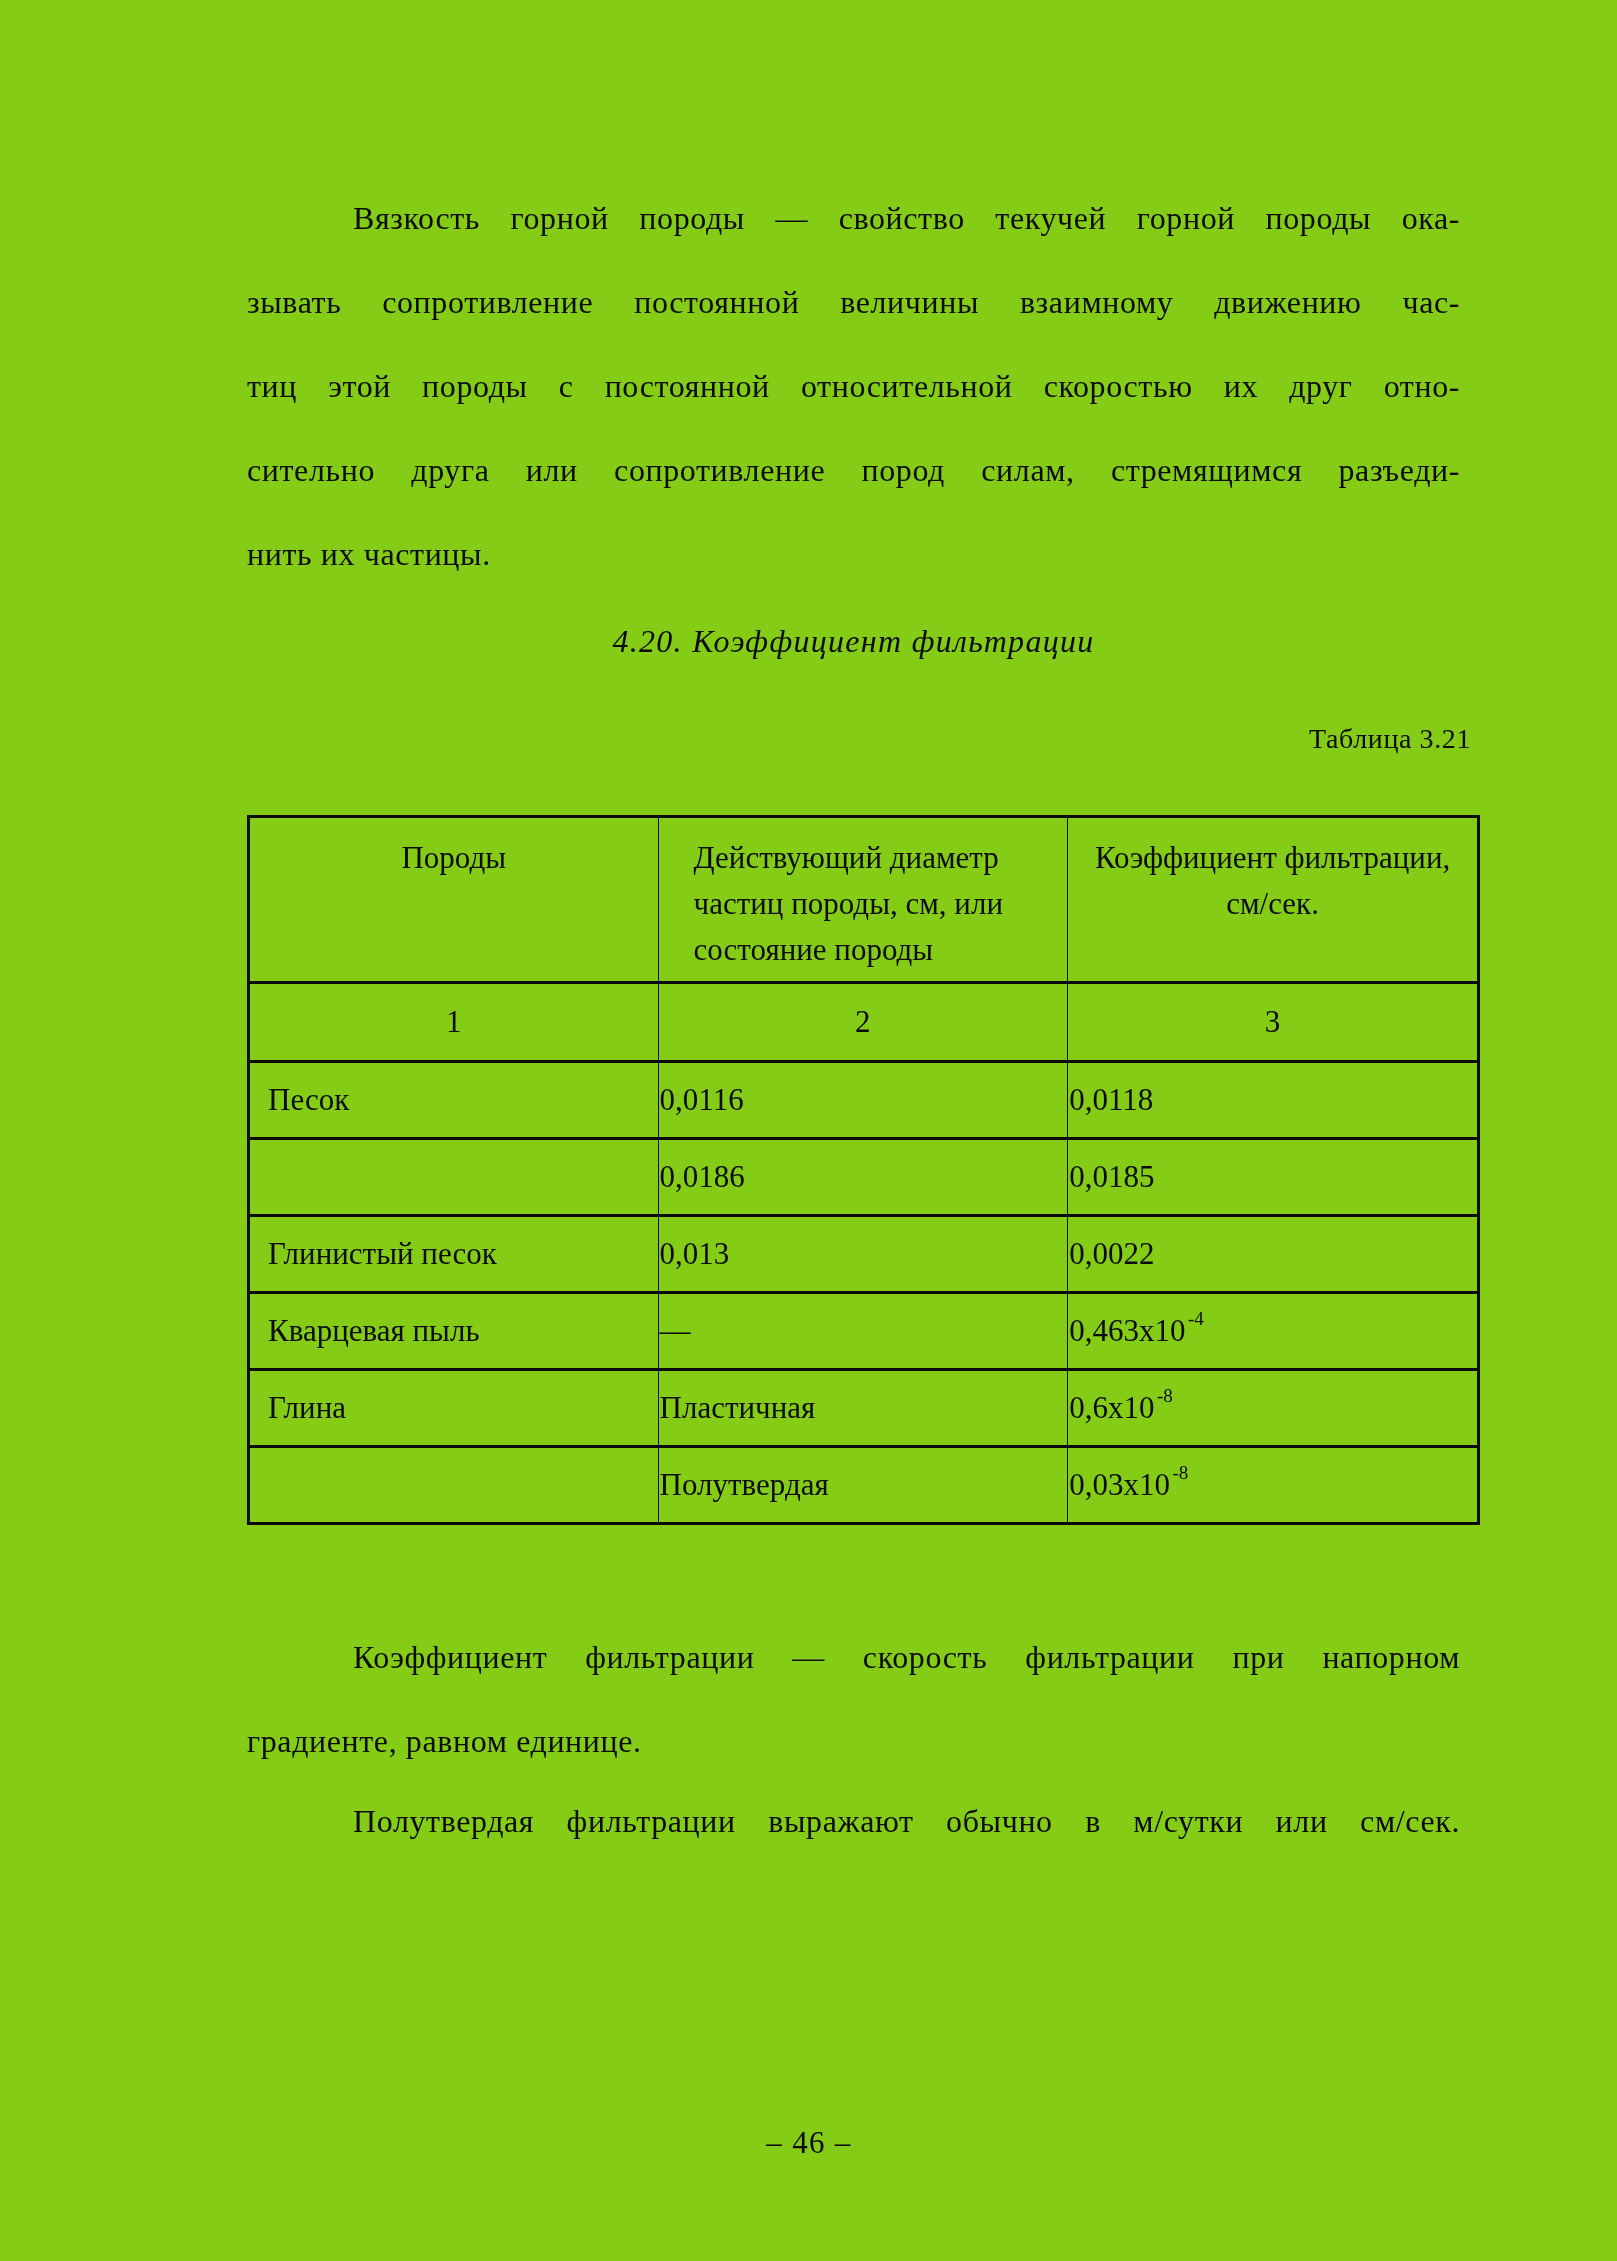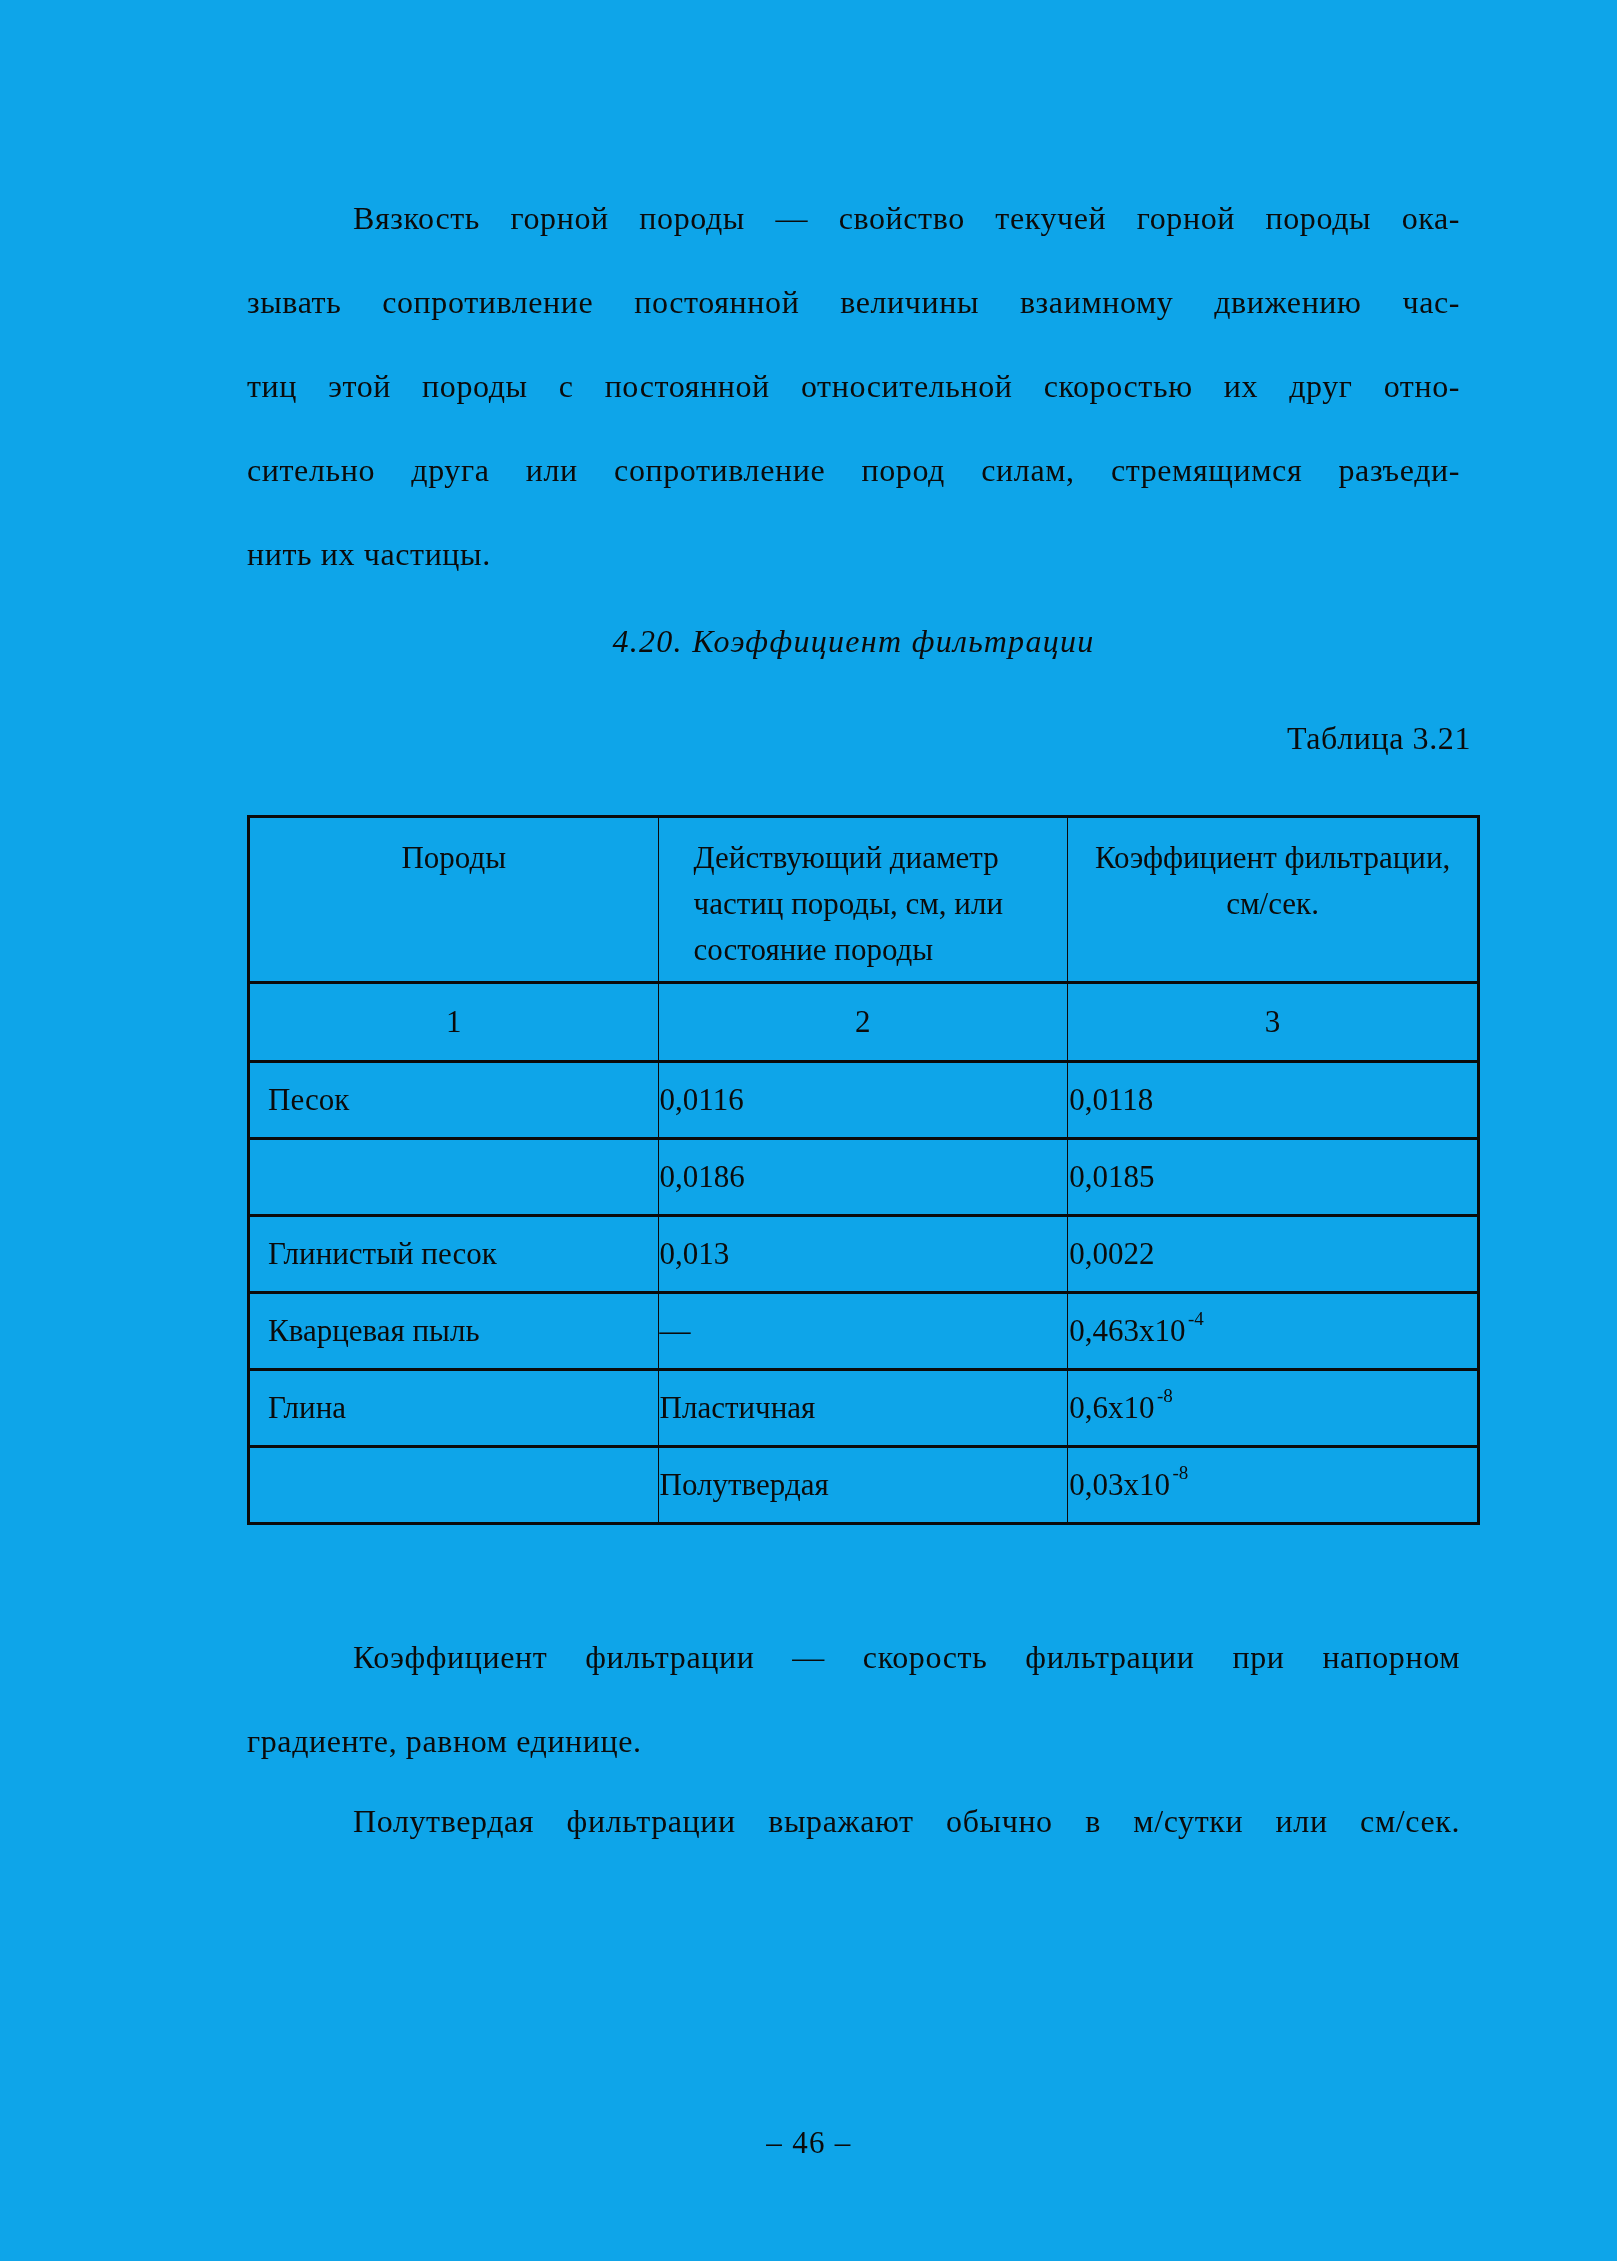--- a/index.html
+++ b/index.html
@@ -1,20 +1,20 @@
 <!DOCTYPE html>
 <html style="font-size:10.2px"><head>
 <meta charset="utf-8">
 <style>
   html, body { margin: 0; padding: 0; background: #ffffff; }
   .page {
     position: relative;
     width: 1618px;
     height: 2261px;
-    background: #0ea5e9;
+    background: #84cc16;
     color: #0b0b0b;
     font-family: "Liberation Serif", serif;
     overflow: hidden;
   }
   .para {
     position: absolute;
     left: 247px;
     width: 1213px;
     font-size: 32px;
     letter-spacing: 0.6px;
@@ -32,21 +32,21 @@
     font-size: 32px;
     font-style: italic;
     text-align: center;
     letter-spacing: 1.3px;
   }
   .table-caption {
     position: absolute;
     right: 147px;
     top: 713px;
     line-height: 51px;
-    font-size: 32px;
+    font-size: 28px;
     letter-spacing: 0.6px;
   }
 
   table.doc-table {
     position: absolute;
     left: 247px;
     top: 815px;
     width: 1233px;
     border-collapse: collapse;
     table-layout: fixed;

